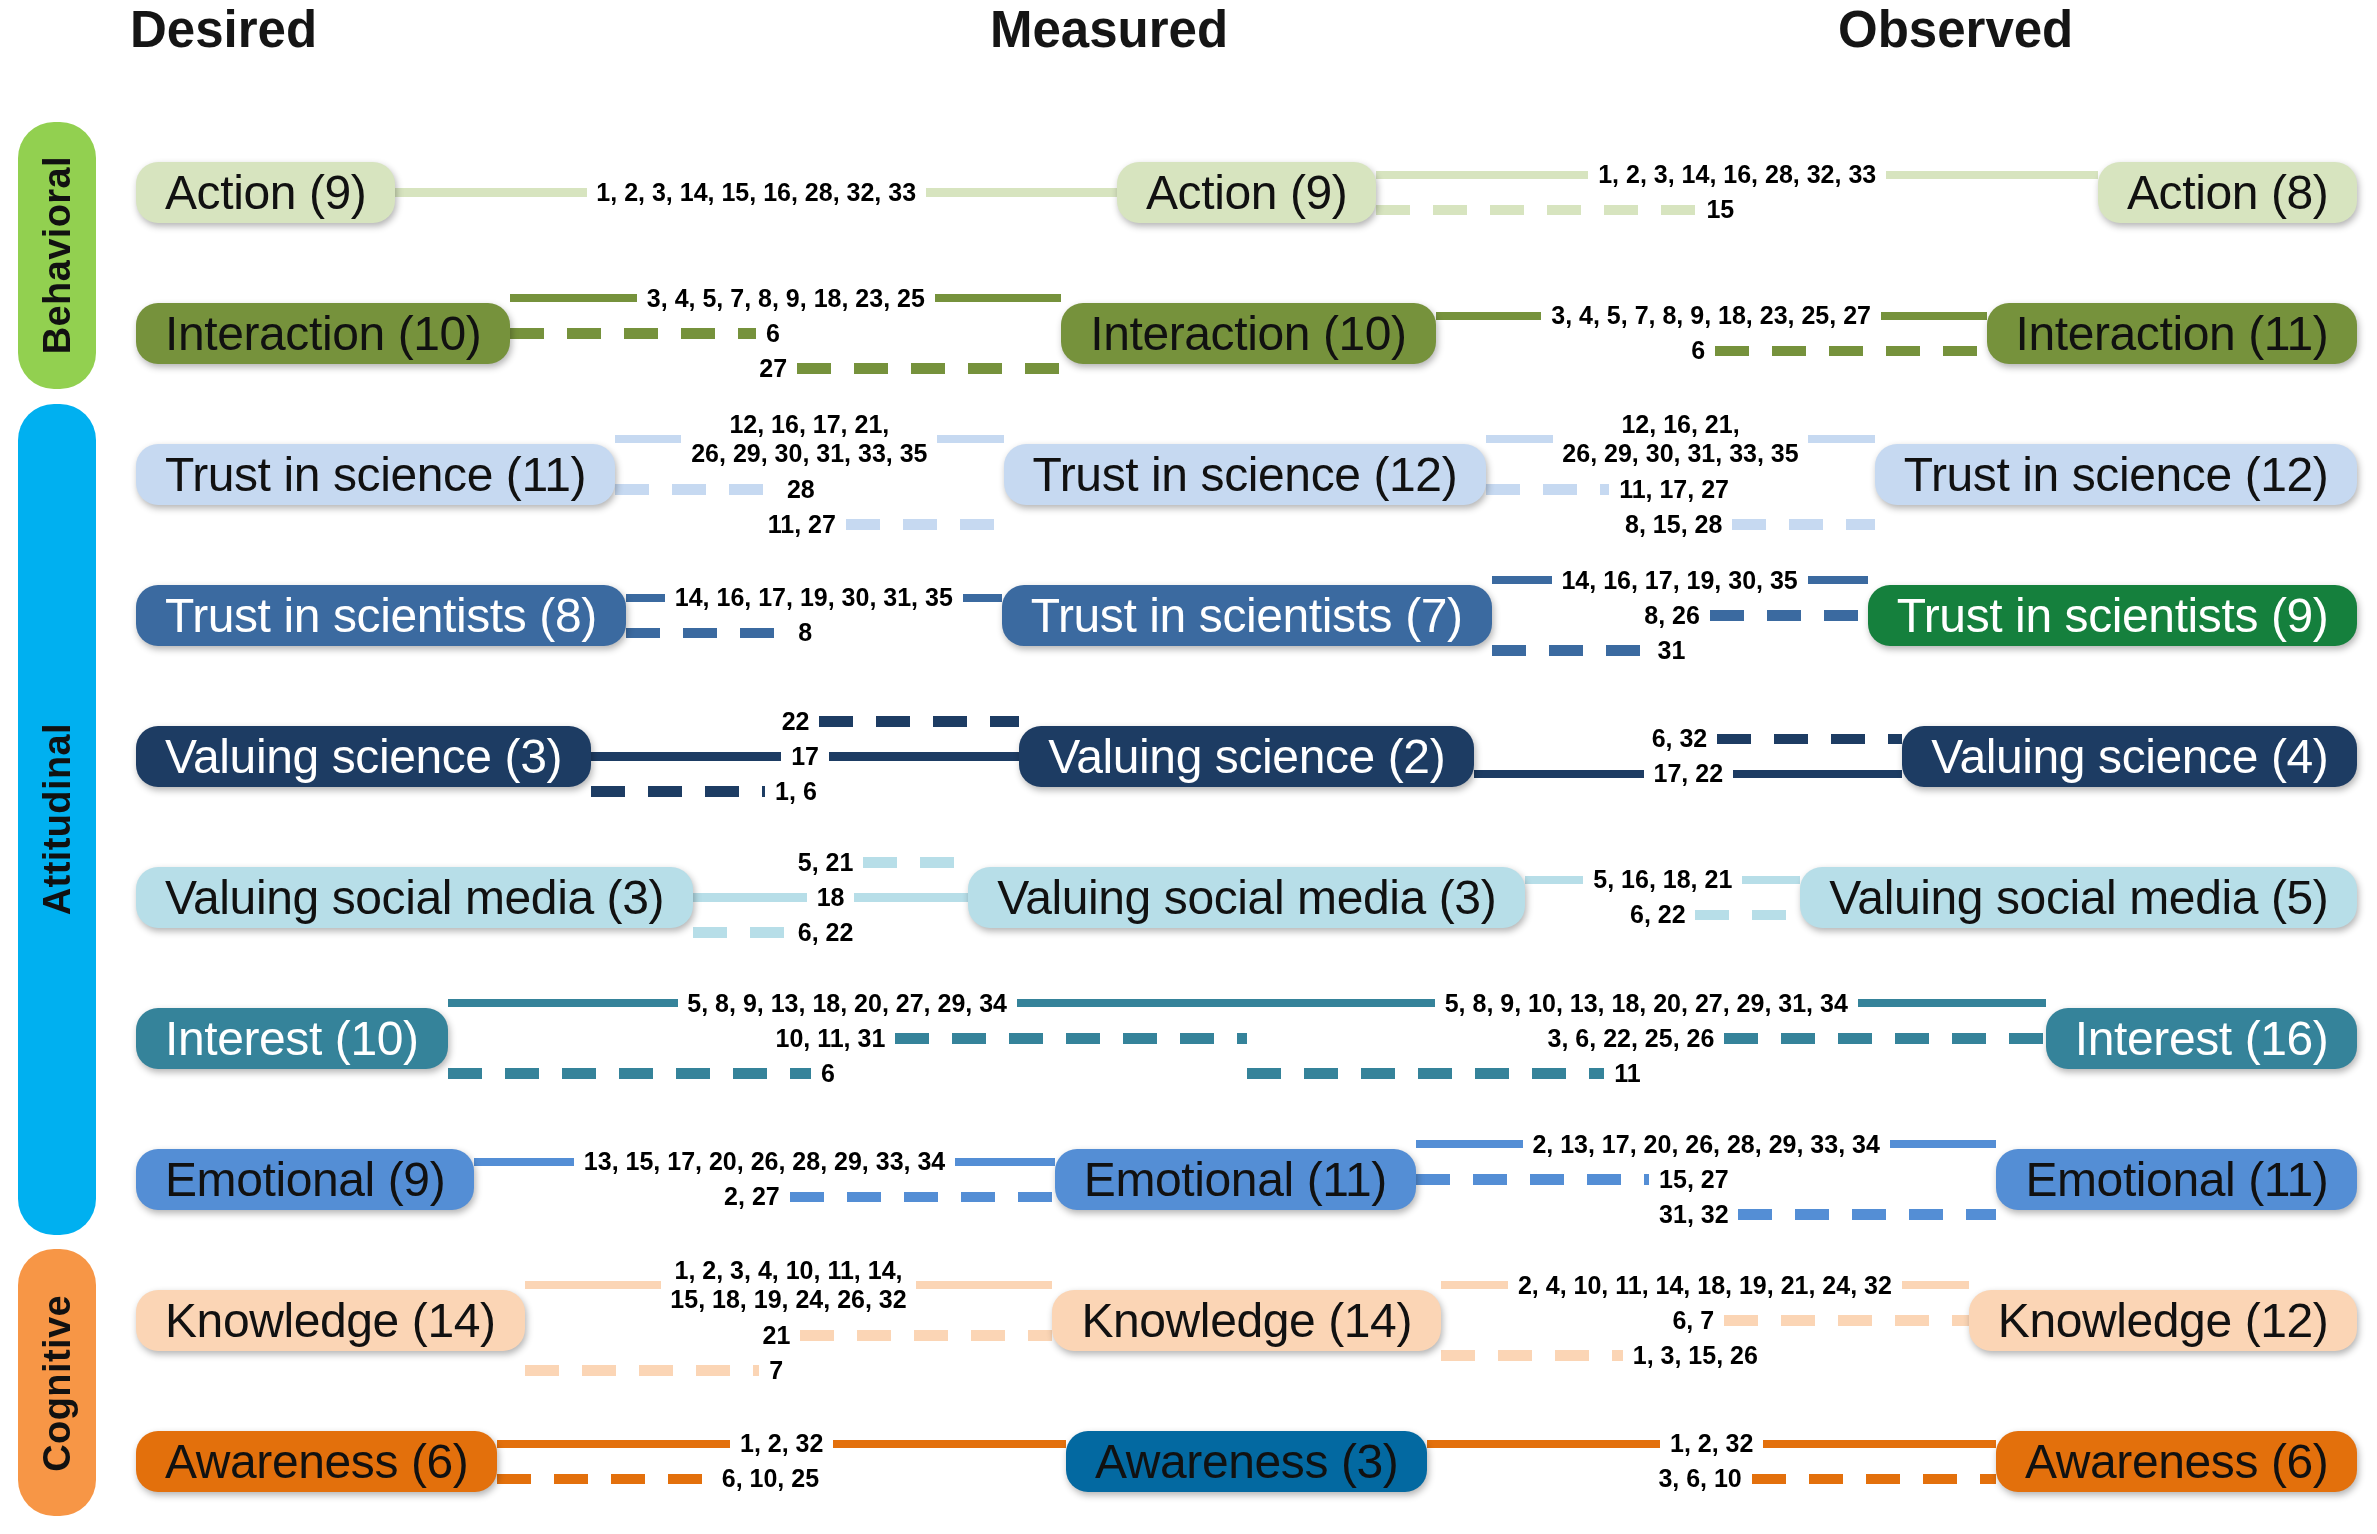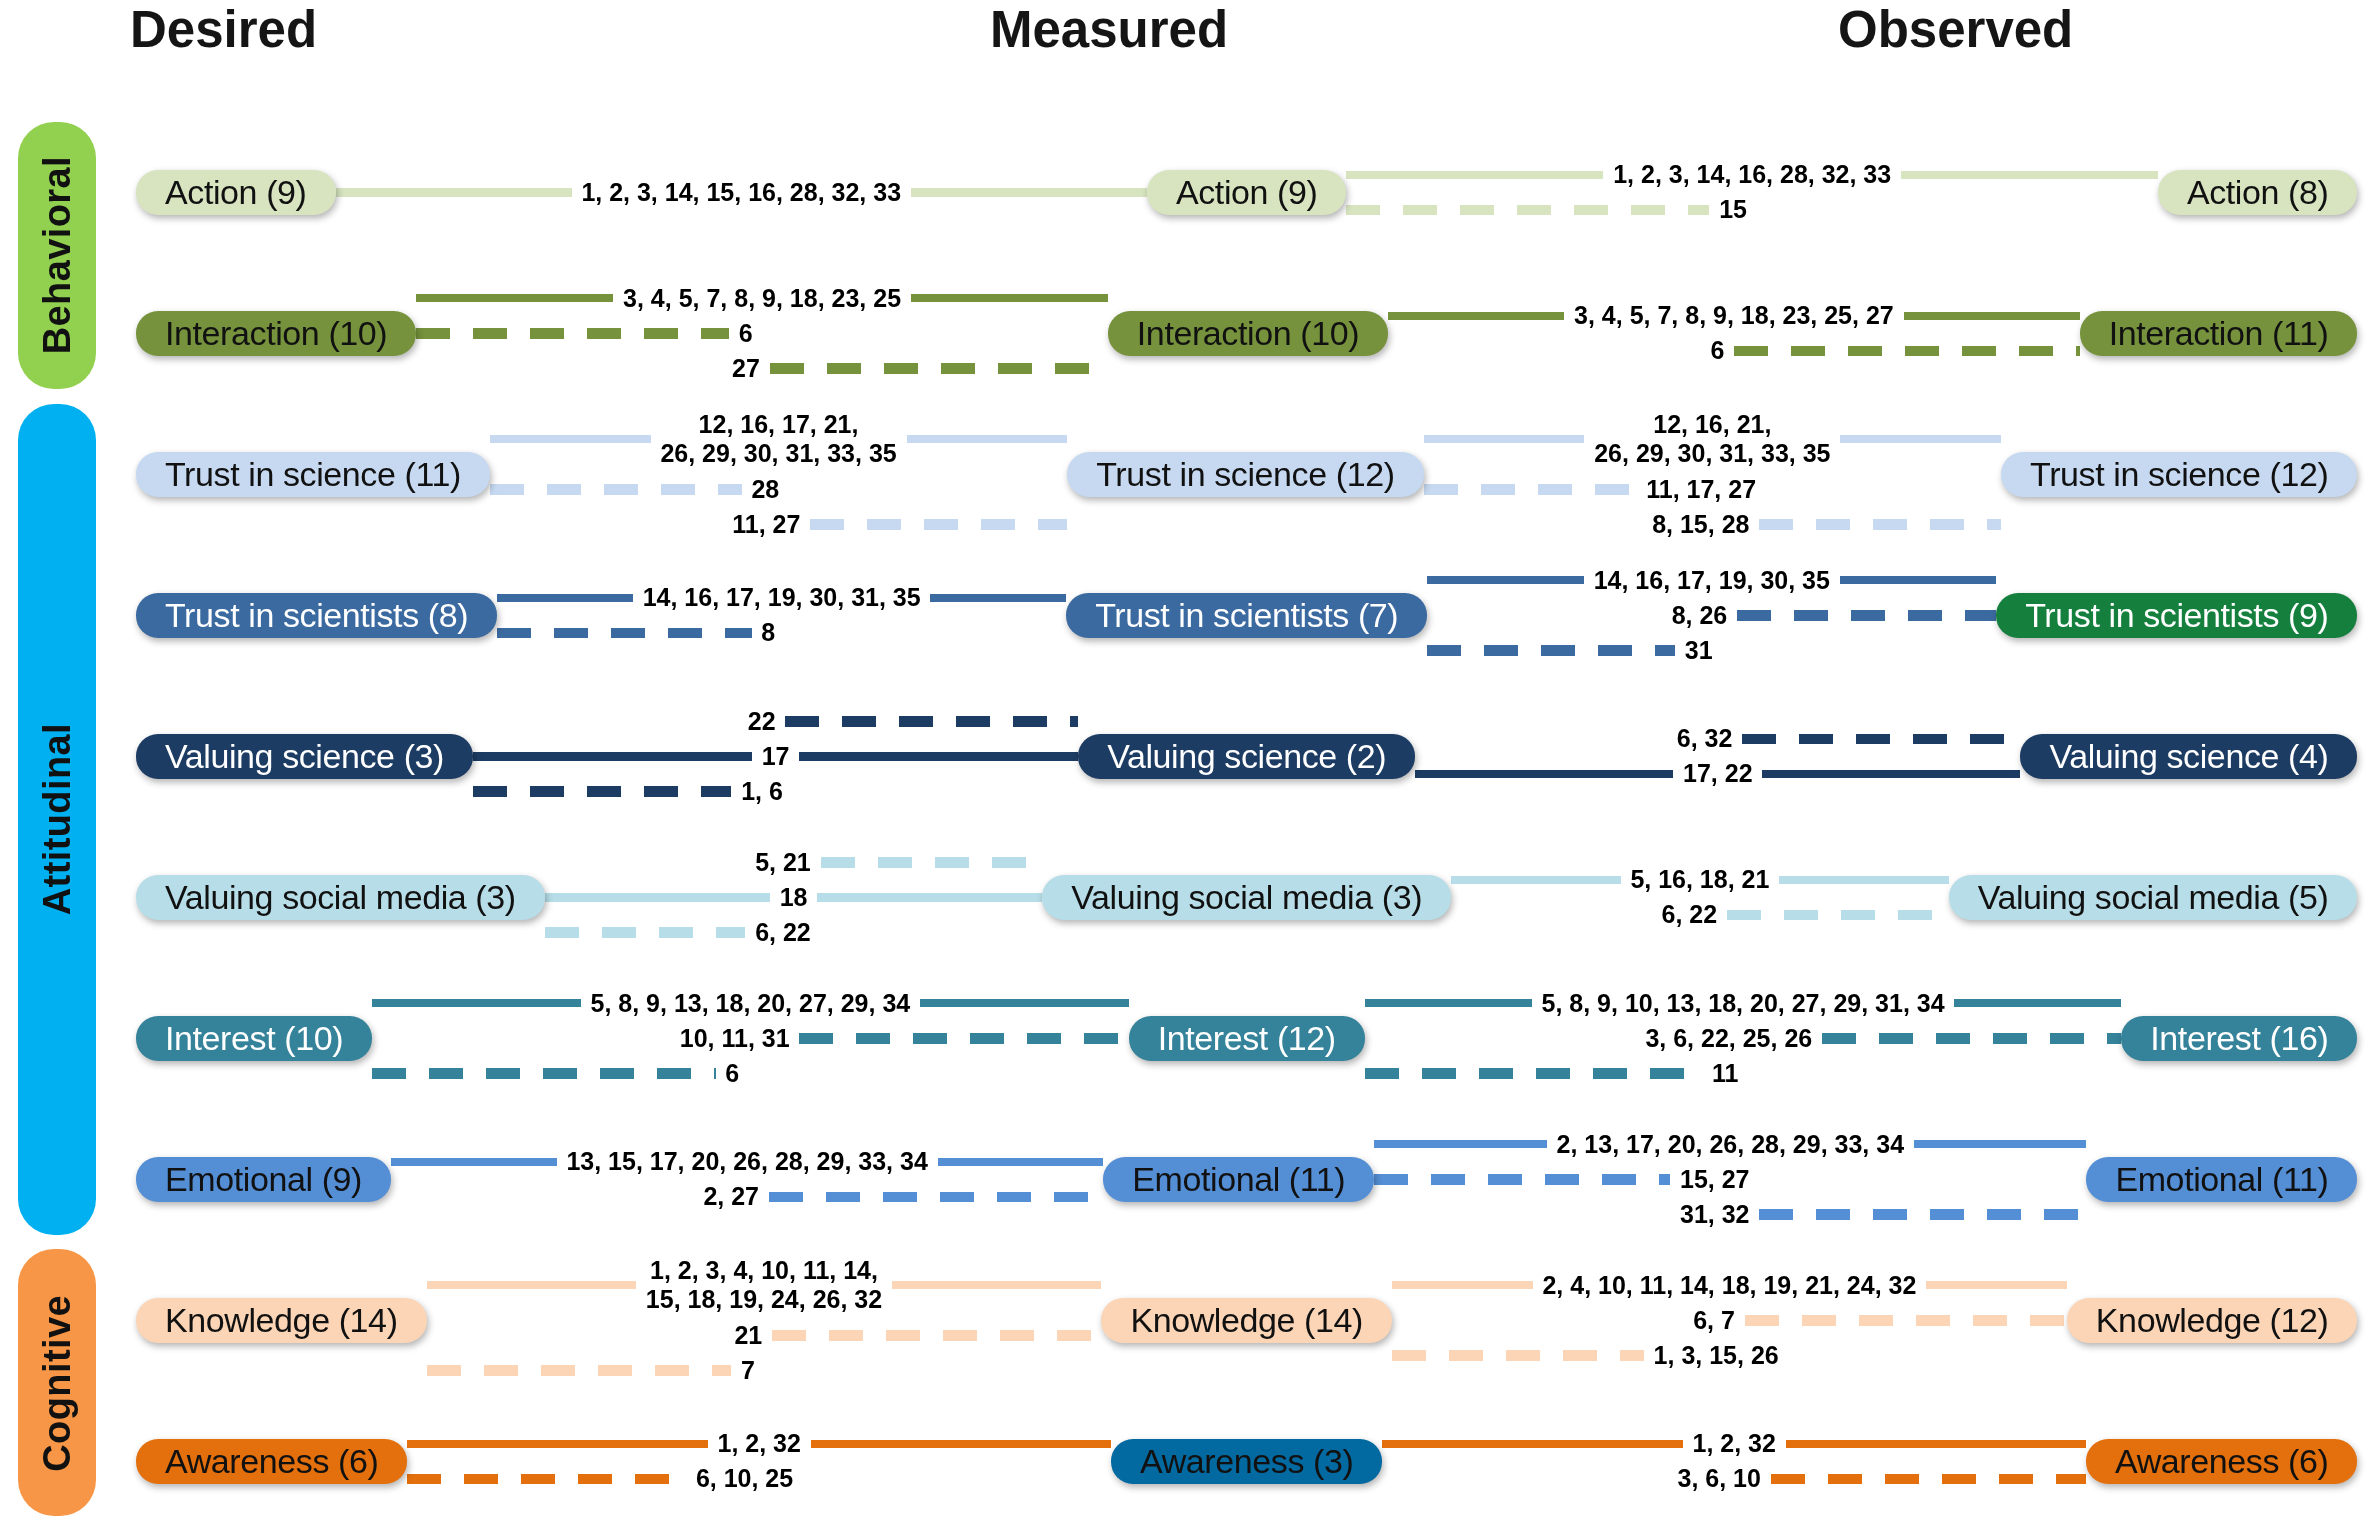--- a/index.html
+++ b/index.html
@@ -10,21 +10,21 @@
   #hdr-measured{left:990px;}
   #hdr-observed{left:1838px;}
 
   .sidebar{position:absolute;left:18px;top:122px;width:78px;display:flex;flex-direction:column;gap:14.7px;}
   .side-bar{border-radius:36px;display:flex;align-items:center;justify-content:center;}
   .side-bar span{writing-mode:vertical-rl;transform:rotate(180deg);font-size:38px;font-weight:600;color:#111;letter-spacing:0.4px;}
 
   .rows{position:absolute;left:108px;top:122px;right:19.6px;display:flex;flex-direction:column;}
   .row{display:flex;align-items:center;height:141px;flex:0 0 141px;overflow:visible;}
 
-  .box{white-space:nowrap;font-size:34px;font-weight:500;padding:3px 29px;border-radius:22px;
+  .box{white-space:nowrap;font-size:48px;font-weight:500;padding:3px 29px;border-radius:22px;
        box-shadow:1.6px 3.3px 7.3px rgba(0,0,0,0.30);letter-spacing:-0.4px;z-index:2;}
   .box.desired{margin-left:28px;}
 
   .connector{flex:1 1 0;display:flex;flex-direction:column;justify-content:center;gap:5.7px;min-width:33px;z-index:1;}
   .link{display:flex;align-items:center;}
   .seg{height:8.2px;}
   .seg.dashed{height:10.6px;}
   .seg.spacer{background:transparent !important;height:0;}
   .lbl{font-size:25px;font-weight:700;color:#000;padding:0 9.8px;text-align:center;white-space:pre-line;line-height:1.18;}
 </style>
@@ -261,21 +261,20 @@
             <div class="seg spacer" style="flex: 0.95 1 0px;"></div>
             <div class="lbl">10, 11, 31</div>
             <div class="seg dashed" style="flex: 1.05 1 0px; background: repeating-linear-gradient(90deg, rgb(53, 131, 154) 0px, rgb(53, 131, 154) 34px, transparent 34px, transparent 57px);"></div>
           </div>
           <div class="link">
             <div class="seg dashed" style="flex: 0.95 1 0px; background: repeating-linear-gradient(90deg, rgb(53, 131, 154) 0px, rgb(53, 131, 154) 34px, transparent 34px, transparent 57px);"></div>
             <div class="lbl">6</div>
             <div class="seg spacer" style="flex: 1.05 1 0px;"></div>
           </div>
         </div>
-        <div class="box measured" style="background: rgb(53, 131, 154); color: rgb(255, 255, 255);">Interest (12)</div>
         <div class="connector">
           <div class="link">
             <div class="seg solid" style="flex: 1 1 0px; background: rgb(53, 131, 154);"></div>
             <div class="lbl">5, 8, 9, 10, 13, 18, 20, 27, 29, 31, 34</div>
             <div class="seg solid" style="flex: 1 1 0px; background: rgb(53, 131, 154);"></div>
           </div>
           <div class="link">
             <div class="seg spacer" style="flex: 0.95 1 0px;"></div>
             <div class="lbl">3, 6, 22, 25, 26</div>
             <div class="seg dashed" style="flex: 1.05 1 0px; background: repeating-linear-gradient(90deg, rgb(53, 131, 154) 0px, rgb(53, 131, 154) 34px, transparent 34px, transparent 57px);"></div>

